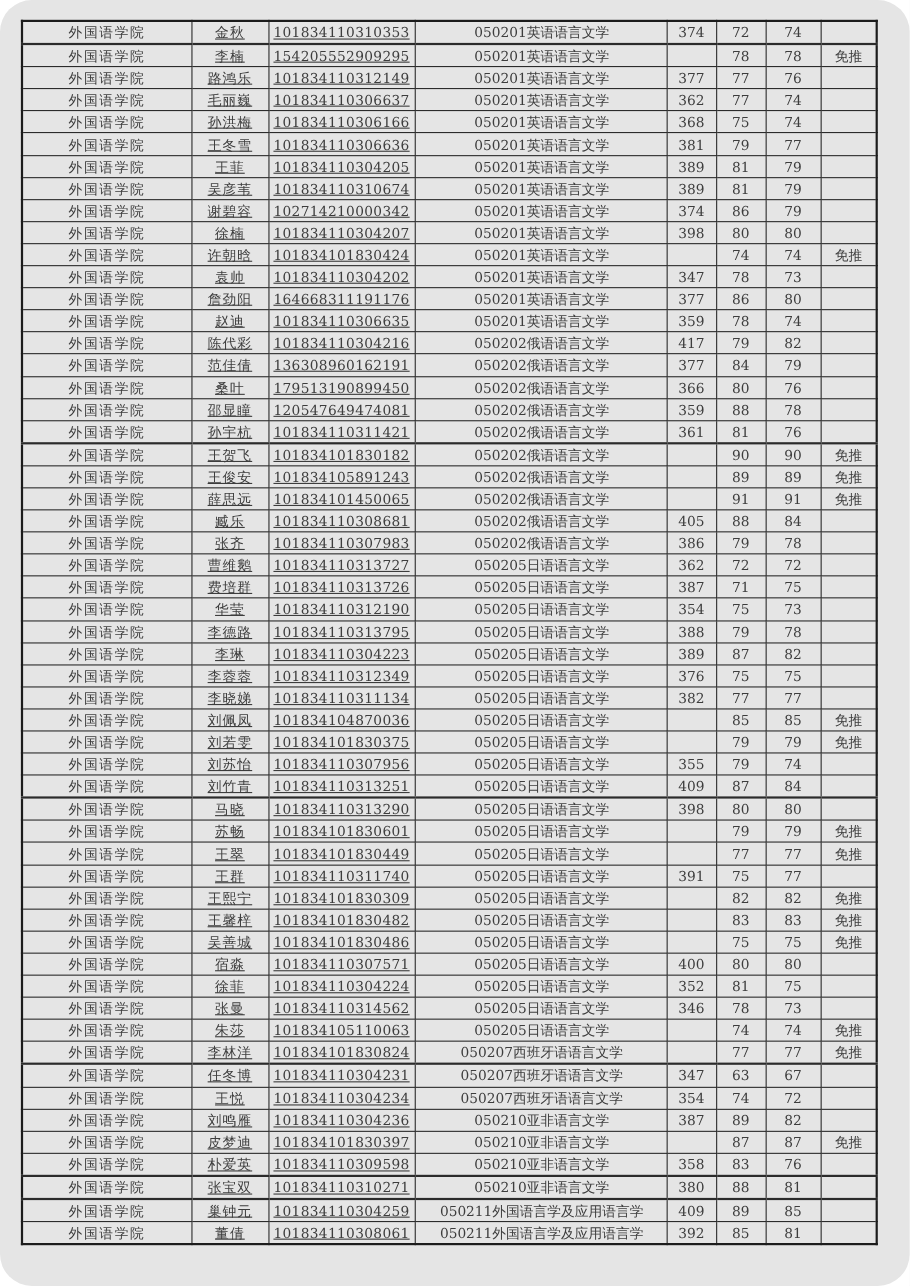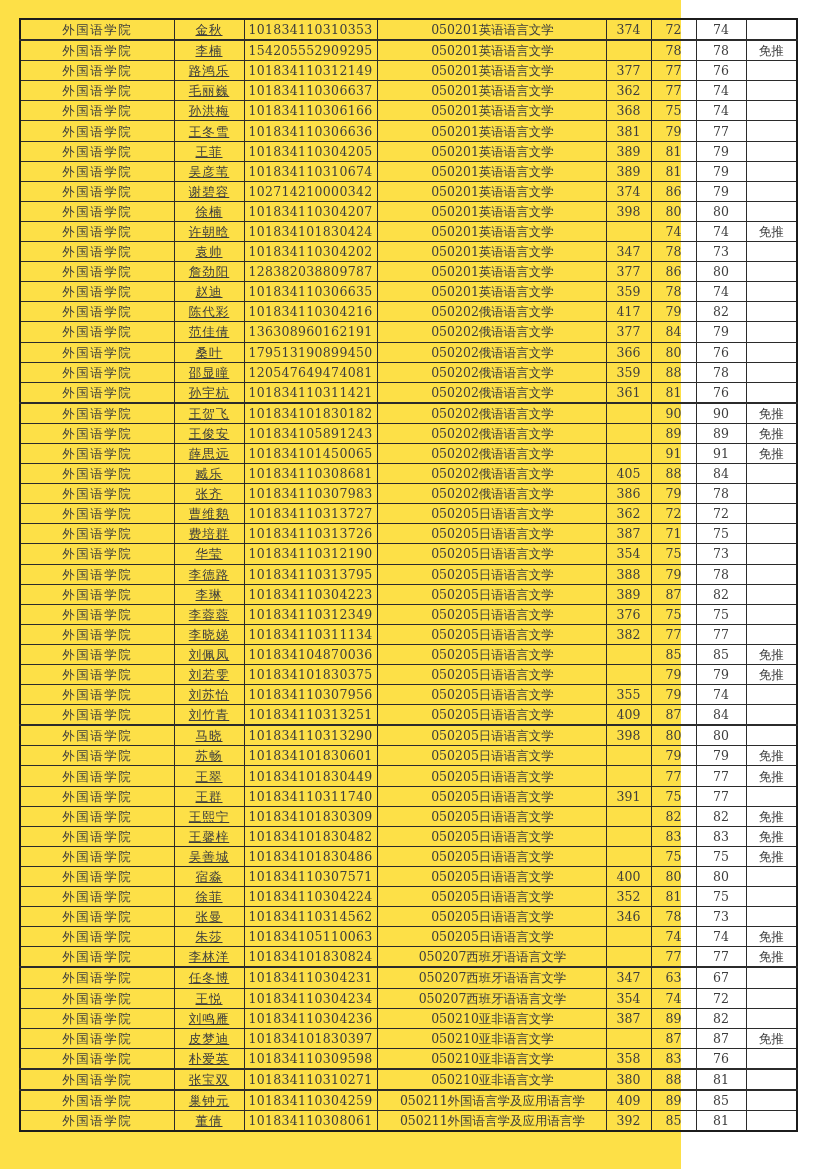--- a/index.html
+++ b/index.html
@@ -10,23 +10,24 @@
   body {
     width: 827px;
     height: 1169px;
     position: relative;
     overflow: hidden;
     font-family: "DejaVu Serif", "Liberation Serif", serif;
   }
   .page {
     position: absolute;
     left: 0; top: 0;
-    width: 681px;
+    width: 827px;
     height: 1169px;
-    background: #fde047;
+    background: #e5e5e5;
+    border-radius: 29px;
   }
   table.results {
     position: absolute;
     left: 19px;
     top: 18px;
     width: 777px;
     border-collapse: collapse;
     table-layout: fixed;
     border: 2px solid #1c1c1c;
   }
@@ -38,21 +39,21 @@
     line-height: 19px;
     color: #3d3d3d;
     text-align: center;
     white-space: nowrap;
     overflow: hidden;
     font-family: "DejaVu Serif", "Liberation Serif", serif;
   }
   
   table.results td.col0 { letter-spacing: 1.5px; }   
   table.results td.col1 { letter-spacing: 1px; text-decoration: underline; }     
-  table.results td.col2 { letter-spacing: 0.3px; }   
+  table.results td.col2 { letter-spacing: 0.3px; text-decoration: underline; }   
   table.results td.col3 {                            
     text-align: center;
     padding-left: 2px;
   }
   tr.thick-bottom td { border-bottom-width: 2px; }
 </style>
 </head>
 <body>
 
 <div class="page">
@@ -184,21 +185,21 @@
           <td class="col2">101834110304202</td>
           <td class="col3">050201英语语言文学</td>
           <td class="col4">347</td>
           <td class="col5">78</td>
           <td class="col6">73</td>
           <td class="col7"></td>
         </tr>
         <tr>
           <td class="col0">外国语学院</td>
           <td class="col1">詹劲阳</td>
-          <td class="col2">128382038809787</td>
+          <td class="col2">164668311191176</td>
           <td class="col3">050201英语语言文学</td>
           <td class="col4">377</td>
           <td class="col5">86</td>
           <td class="col6">80</td>
           <td class="col7"></td>
         </tr>
         <tr>
           <td class="col0">外国语学院</td>
           <td class="col1">赵迪</td>
           <td class="col2">101834110306635</td>

